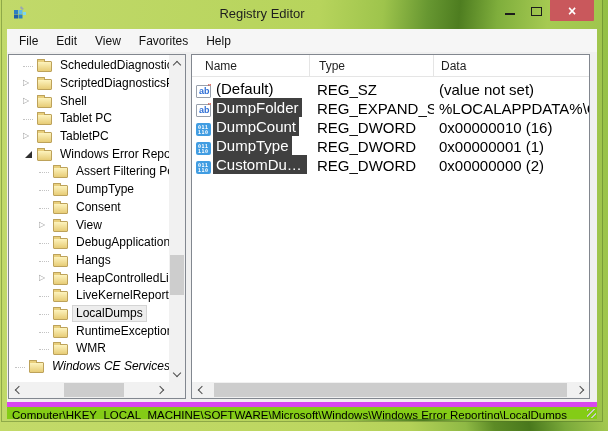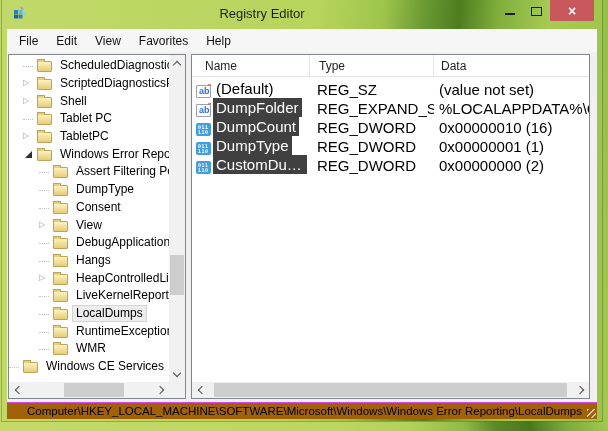--- a/index.html
+++ b/index.html
@@ -38,21 +38,21 @@
   
   .tree-pane{position:absolute;left:1px;top:25px;width:178px;height:345px;
     background:#fff;border:1px solid #82878f;}
   .splitter{position:absolute;left:179px;top:25px;width:5px;height:345px;background:#f0f0f0;cursor:ew-resize;}
   .list-pane{position:absolute;left:184px;top:25px;width:399px;height:345px;
     background:#fff;border:1px solid #82878f;overflow:hidden;}
 
   
   .tree-view{position:absolute;left:0;top:0;right:16px;bottom:16px;overflow:hidden;padding-top:2px;}
   .trow{height:17.7px;display:flex;align-items:center;font-size:12px;white-space:nowrap;color:#000;cursor:default;}
-  .trow.d0{padding-left:0;}
+  .trow.d0{padding-left:6px;font-style:italic;}
   .trow.d1{padding-left:14px;}
   .trow.d2{padding-left:30px;}
   .tw{width:12px;height:13px;flex:0 0 12px;position:relative;}
   .tw.col::before{content:"\25B7";position:absolute;left:0;top:1px;font-size:8px;color:#9c9c9c;}
   .tw.exp::before{content:"";position:absolute;left:2px;top:3px;width:0;height:0;
     border-bottom:7px solid #2f2f2f;border-left:7px solid transparent;}
   .tw.none::before{content:"";position:absolute;left:0;top:7px;width:10px;border-top:1px dotted #c3c3c3;}
   .folder{width:15px;height:11px;flex:0 0 15px;margin:2px 5px 0 2px;position:relative;
     background:linear-gradient(180deg,#fdf3bd,#e7cc76);border:1px solid #bda25a;border-radius:1px;}
   .folder::before{content:"";position:absolute;top:-3px;left:-1px;width:6px;height:2px;
@@ -101,23 +101,23 @@
     padding:1px 3px;vertical-align:middle;}
   .lname-in.sel{background:#404040;color:#fff;}
   .ltype{flex:0 0 124px;width:124px;padding-left:7px;overflow:hidden;}
   .ldata{flex:1;padding-left:5px;overflow:hidden;}
 
   
   .watermark{position:absolute;left:148px;top:156px;width:124px;text-align:center;pointer-events:none;}
   .wm-text{font-size:8px;letter-spacing:1.6px;color:#8e939c;margin-top:1px;}
 
   
-  .statusbar{position:absolute;left:0;right:0;top:373px;height:17px;background:#a16207;
-    border-top:1px solid #d946ef;font-size:11.5px;line-height:16px;color:#000;
-    padding-left:20px;white-space:nowrap;overflow:hidden;}
+  .statusbar{position:absolute;left:0;right:0;top:373px;height:17px;background:#84cc16;
+    border-top:5px solid #d946ef;font-size:11.5px;line-height:16px;color:#000;
+    padding-left:5px;white-space:nowrap;overflow:hidden;}
   .grip{position:absolute;right:1px;bottom:1px;width:9px;height:9px;
     background:repeating-linear-gradient(135deg,#c9c9c9 0 1.5px,transparent 1.5px 4.5px);}
 </style>
 </head>
 <body>
 
 <div class="window">
 
   <div class="titlebar">
     <span class="app-icon">

